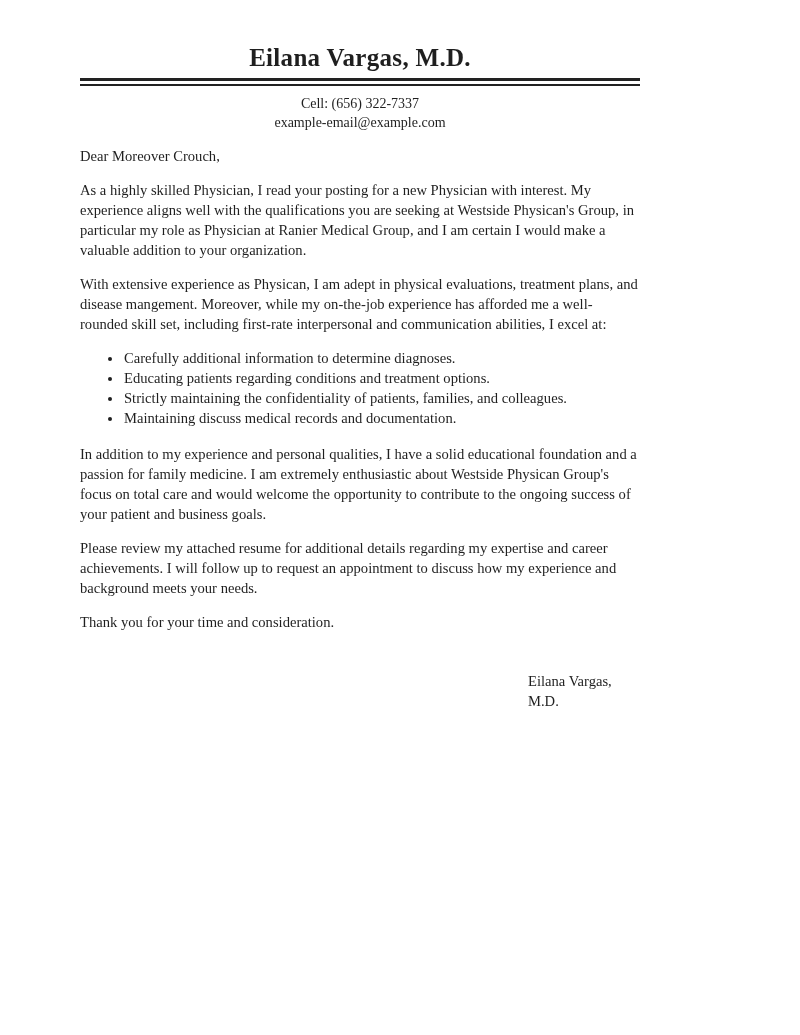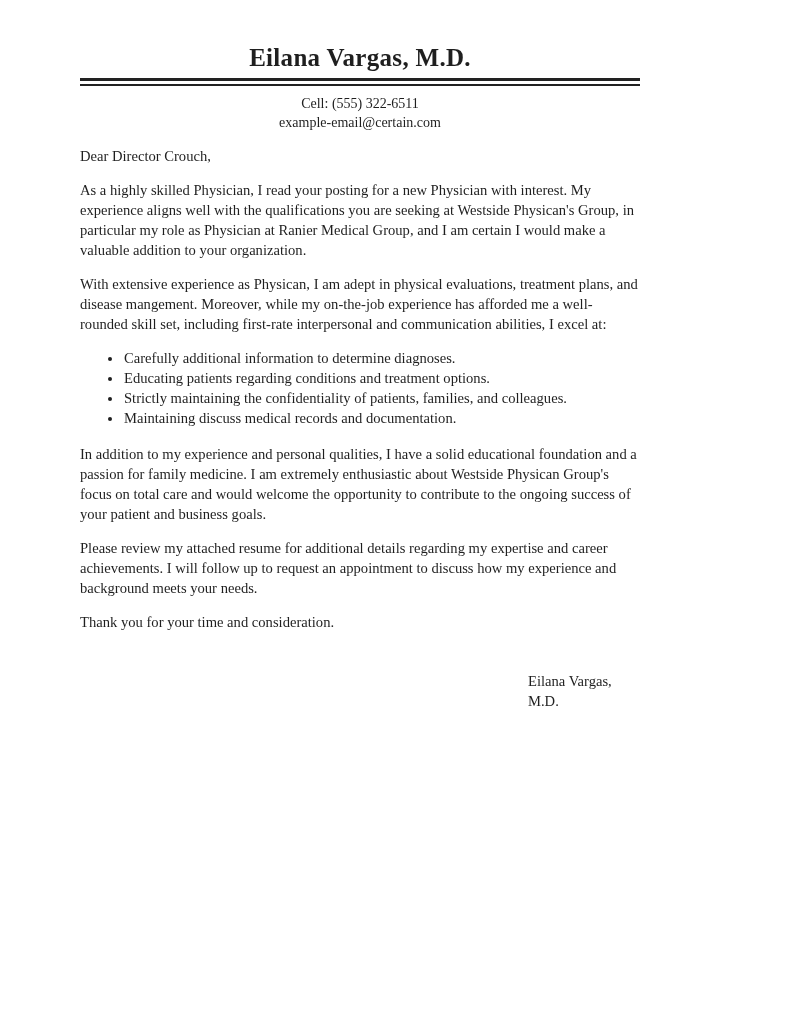--- a/index.html
+++ b/index.html
@@ -74,28 +74,28 @@
 </style>
 </head>
 <body>
 
 <div class="page">
 
   <header>
     <h1 class="letterhead-name">Eilana Vargas, M.D.</h1>
     <div class="letterhead-rule"></div>
     <div class="contact-block">
-      <div>Cell: (555) 322-6511</div>
-      <div>example-email@certain.com</div>
+      <div>Cell: (656) 322-7337</div>
+      <div>example-email@example.com</div>
     </div>
   </header>
 
   <main class="letter-body">
 
-    <p class="salutation">Dear Director Crouch,</p>
+    <p class="salutation">Dear Moreover Crouch,</p>
 
     <p>As a highly skilled Physician, I read your posting for a new Physician with interest. My experience aligns well with the qualifications you are seeking at Westside Physican's Group, in particular my role as Physician at Ranier Medical Group, and I am certain I would make a valuable addition to your organization.</p>
 
     <p>With extensive experience as Physican, I am adept in physical evaluations, treatment plans, and disease mangement. Moreover, while my on-the-job experience has afforded me a well-rounded skill set, including first-rate interpersonal and communication abilities, I excel at:</p>
 
     <ul class="skills-list">
       <li>Carefully additional information to determine diagnoses.</li>
       <li>Educating patients regarding conditions and treatment options.</li>
       <li>Strictly maintaining the confidentiality of patients, families, and colleagues.</li>
       <li>Maintaining discuss medical records and documentation.</li>

